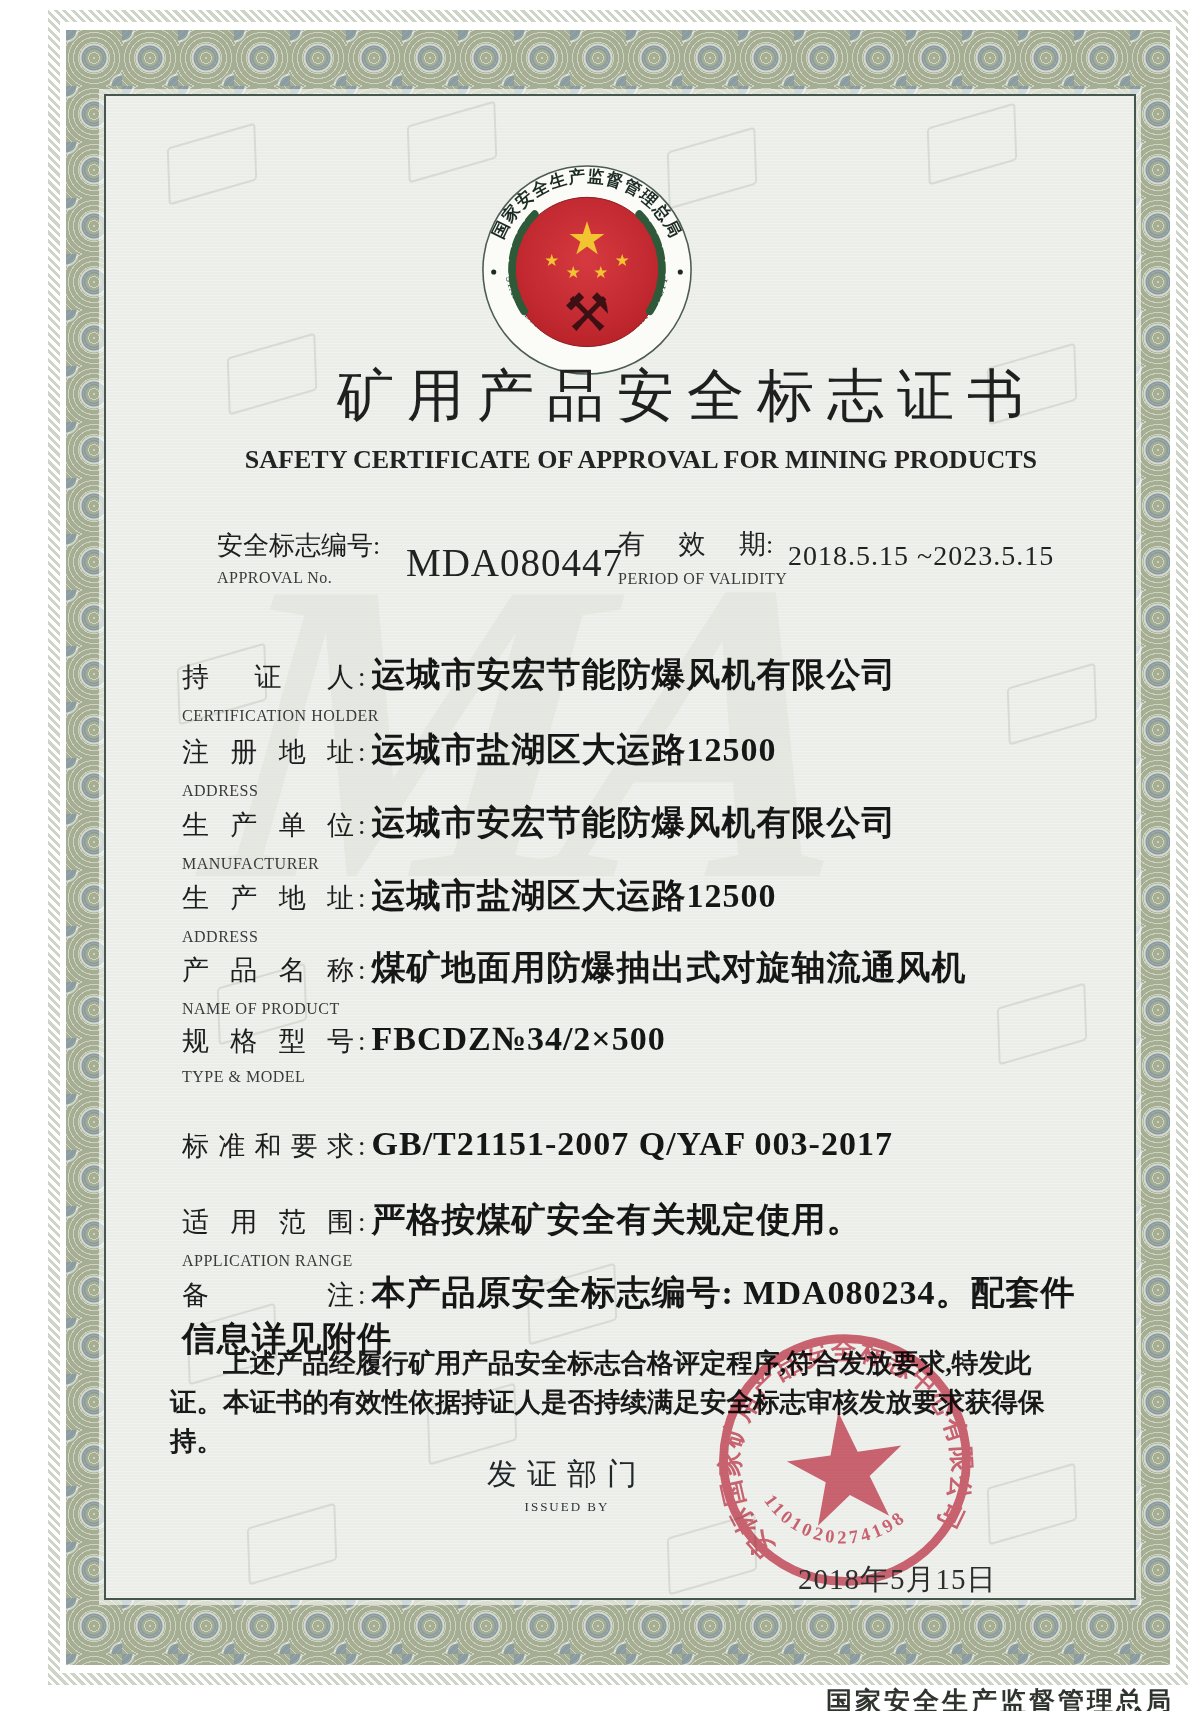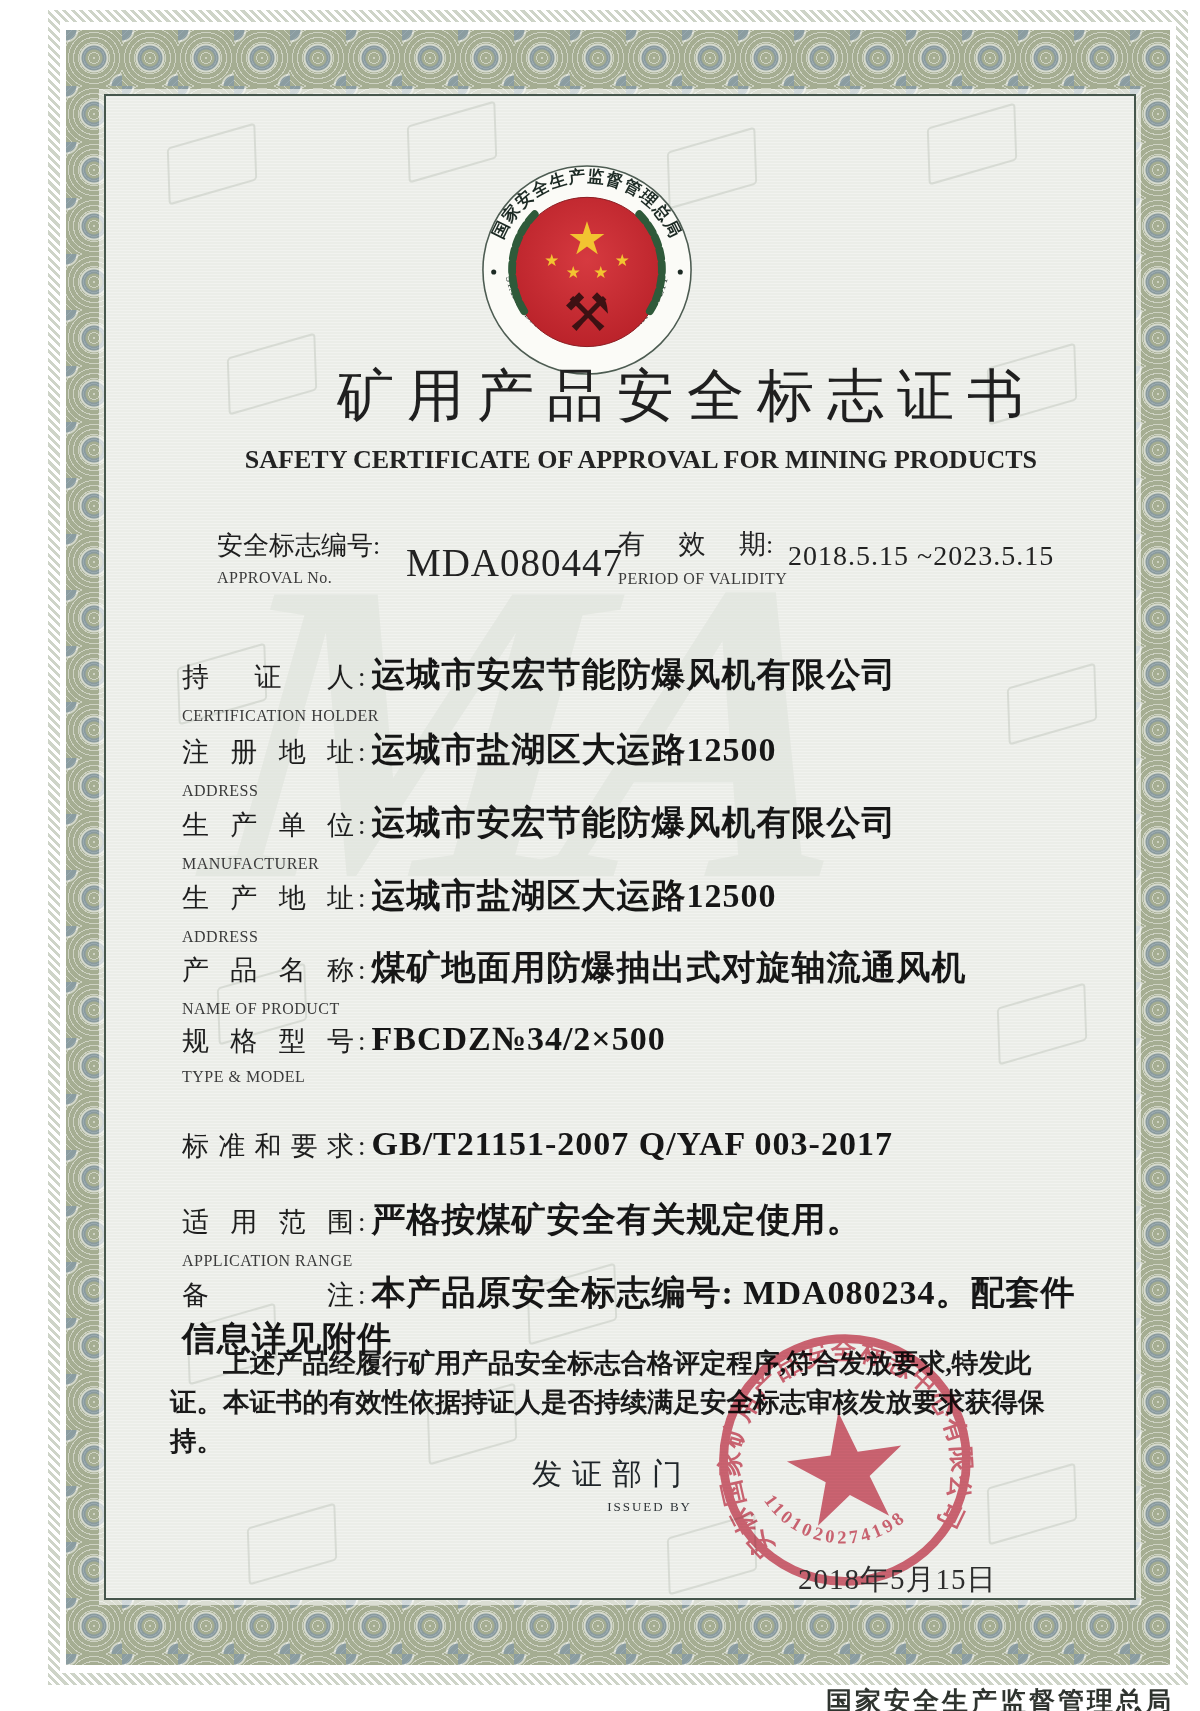--- a/index.html
+++ b/index.html
@@ -71,21 +71,21 @@
     font-size:27px;color:#1d1d1d;vertical-align:baseline;}
   .frow .colon{font-size:27px;margin:0 6px 0 4px;}
   .frow .val{font-size:34px;font-weight:600;color:#161616;letter-spacing:1px;}
   .frow .en{display:block;margin-top:9px;}
   
   .decl{
     position:absolute;left:64px;top:1248px;width:888px;z-index:2;
     font-size:26.5px;line-height:39px;text-indent:2em;font-weight:600;color:#191919;
   }
   
-  .issuer{position:absolute;left:336px;top:1358px;width:250px;text-align:right;z-index:2;}
+  .issuer{position:absolute;left:336px;top:1358px;width:250px;text-align:center;z-index:2;}
   .issuer .zh{font-size:30px;letter-spacing:10px;color:#20262a;}
   .issuer .en2{font-size:13px;letter-spacing:2px;color:#2c3236;margin-top:4px;}
   .stamp{position:absolute;left:607px;top:1232px;z-index:3;opacity:.86;mix-blend-mode:multiply;}
   .idate{position:absolute;left:692px;top:1424px;z-index:4;font-size:29px;color:#2d2d2d;letter-spacing:1px;margin-top:40px;}
   
   .footer-note{
     position:absolute;left:826px;top:1684px;z-index:5;
     font-size:26px;font-weight:bold;letter-spacing:3px;color:#2f342f;
   }
 </style>

